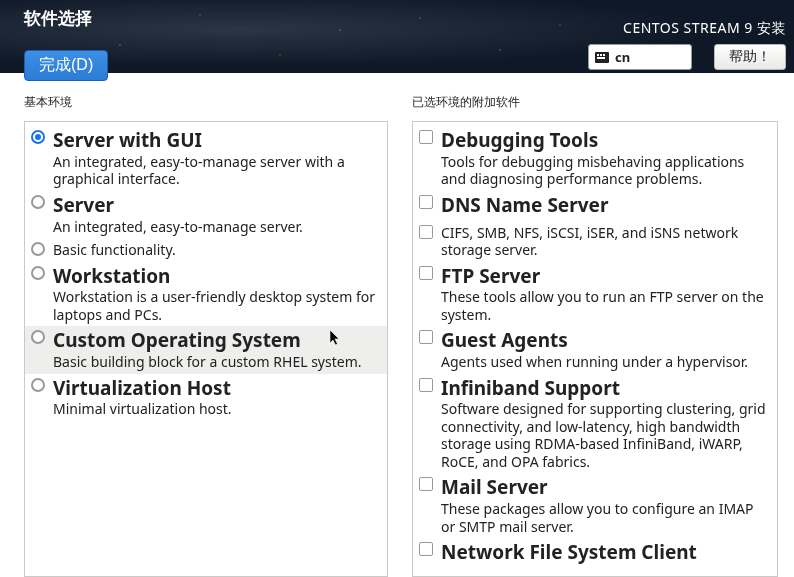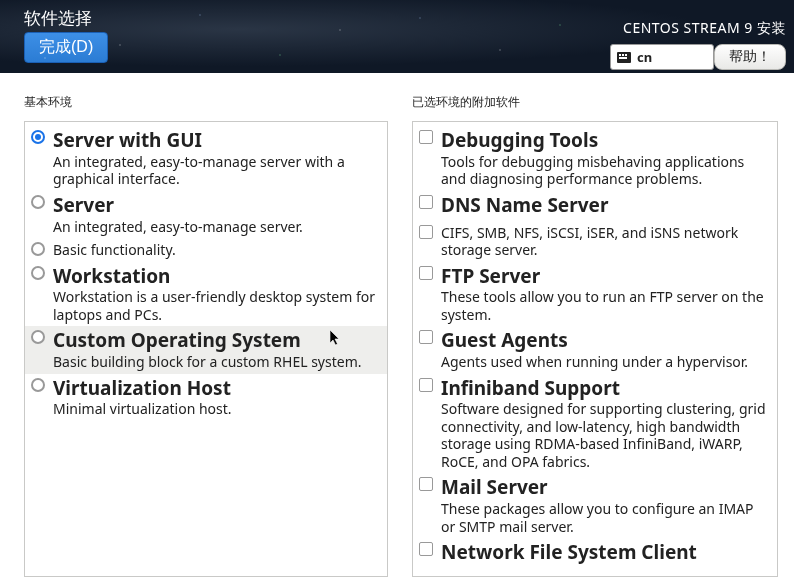--- a/index.html
+++ b/index.html
@@ -32,22 +32,22 @@
     radial-gradient(1px 1px at 340px 30px, #fff, transparent),
     radial-gradient(1px 1px at 420px 18px, #acf, transparent),
     radial-gradient(1px 1px at 500px 50px, #fff, transparent),
     radial-gradient(1px 1px at 560px 25px, #8fa, transparent),
     radial-gradient(1px 1px at 45px 58px, #fff, transparent);
   opacity: .55;
   pointer-events: none;
 }
 .header-title {
   font-size: 17px;
-  font-weight: 400;
-  margin-bottom: 2px;
+  font-weight: 700;
+  margin-bottom: 20px;
 }
 .done-btn {
   background: linear-gradient(#3d8fe6, #2b7cd4);
   border: 1px solid #1a5fb4;
   color: #fff;
   padding: 4px 14px;
   border-radius: 4px;
   font-size: 16px;
   cursor: pointer;
 }
@@ -57,21 +57,21 @@
   top: 18px;
   text-align: right;
 }
 .installer-title {
   font-size: 14px;
   letter-spacing: .5px;
   margin-bottom: 6px;
 }
 .lang-help {
   display: flex;
-  gap: 0;
+  gap: 22px;
   justify-content: flex-end;
 }
 .lang-box {
   background: #fff;
   color: #222;
   border: 1px solid #999;
   border-radius: 3px;
   padding: 3px 8px 3px 6px;
   width: 104px;
   display: flex;
@@ -92,21 +92,21 @@
   inset: 2px 2px 4px 2px;
   background:
     linear-gradient(#fff,#fff) 0 0/2px 2px no-repeat,
     linear-gradient(#fff,#fff) 3px 0/2px 2px no-repeat,
     linear-gradient(#fff,#fff) 6px 0/2px 2px no-repeat,
     linear-gradient(#fff,#fff) 0 3px/8px 2px no-repeat;
 }
 .help-btn {
   background: linear-gradient(#fefefe,#e9e9e7);
   border: 1px solid #b8b8b4;
-  border-radius: 8px;
+  border-radius: 3px;
   color: #222;
   padding: 3px 14px;
   font-size: 14px;
   cursor: pointer;
 }
 .content {
   display: flex;
   padding: 20px 16px 0 24px;
   gap: 24px;
   height: calc(577px - 73px);

